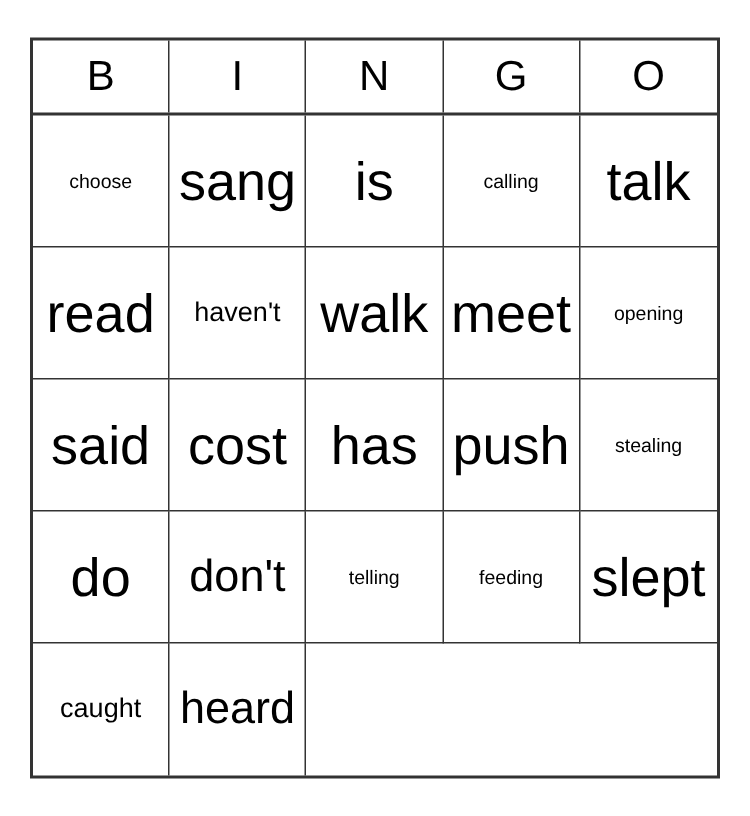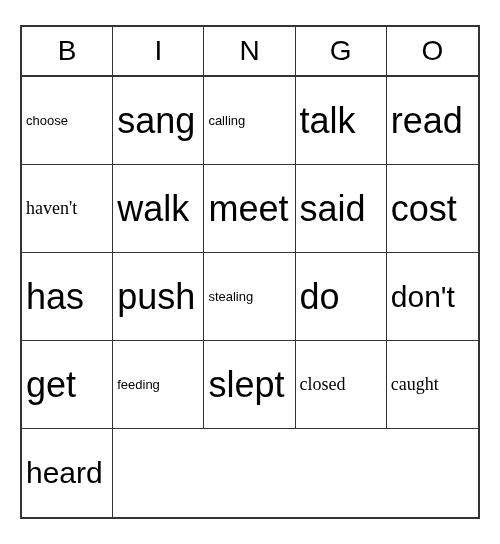--- a/index.html
+++ b/index.html
@@ -44,20 +44,21 @@
     .bingo-grid {
       display: grid;
       grid-template-columns: repeat(5, 1fr);
       grid-template-rows: repeat(5, 1fr);
     }
 
     .bingo-cell {
       border-right: 1px solid #333;
       border-bottom: 1px solid #333;
       display: flex;
+      justify-content: center;
       align-items: center;
       text-align: center;
       min-height: 88px;
       padding: 6px 4px;
     }
 
     .bingo-cell:nth-child(5n) {
       border-right: none;
     }
 
@@ -68,21 +69,20 @@
     .bingo-cell span {
       line-height: 1.2;
     }
 
     .small-text span {
       font-size: 13px;
     }
 
     .medium-text span {
       font-size: 18px;
-      font-family: Liberation Serif, serif;
     }
 
     .large-text span {
       font-size: 30px;
       font-weight: normal;
     }
 
     .xlarge-text span {
       font-size: 36px;
       font-weight: normal;
@@ -99,37 +99,43 @@
       <div class="bingo-header-cell">G</div>
       <div class="bingo-header-cell">O</div>
     </div>
   <div class="bingo-grid">
   <div class="bingo-cell small-text">
         <span>choose</span>
       </div>
       <div class="bingo-cell xlarge-text">
         <span>sang</span>
       </div>
+      <div class="bingo-cell xlarge-text">
+        <span>is</span>
+      </div>
       <div class="bingo-cell small-text">
         <span>calling</span>
       </div>
       <div class="bingo-cell xlarge-text">
         <span>talk</span>
       </div>
       <div class="bingo-cell xlarge-text">
         <span>read</span>
       </div>
       <div class="bingo-cell medium-text">
         <span>haven't</span>
       </div>
       <div class="bingo-cell xlarge-text">
         <span>walk</span>
       </div>
       <div class="bingo-cell xlarge-text">
         <span>meet</span>
+      </div>
+      <div class="bingo-cell small-text">
+        <span>opening</span>
       </div>
       <div class="bingo-cell xlarge-text">
         <span>said</span>
       </div>
       <div class="bingo-cell xlarge-text">
         <span>cost</span>
       </div>
       <div class="bingo-cell xlarge-text">
         <span>has</span>
       </div>
@@ -138,31 +144,28 @@
       </div>
       <div class="bingo-cell small-text">
         <span>stealing</span>
       </div>
       <div class="bingo-cell xlarge-text">
         <span>do</span>
       </div>
       <div class="bingo-cell large-text">
         <span>don't</span>
       </div>
-      <div class="bingo-cell xlarge-text">
-        <span>get</span>
+      <div class="bingo-cell small-text">
+        <span>telling</span>
       </div>
       <div class="bingo-cell small-text">
         <span>feeding</span>
       </div>
       <div class="bingo-cell xlarge-text">
         <span>slept</span>
-      </div>
-      <div class="bingo-cell medium-text">
-        <span>closed</span>
       </div>
       <div class="bingo-cell medium-text">
         <span>caught</span>
       </div>
       <div class="bingo-cell large-text">
         <span>heard</span>
       </div>
     </div>
 </div>
 

